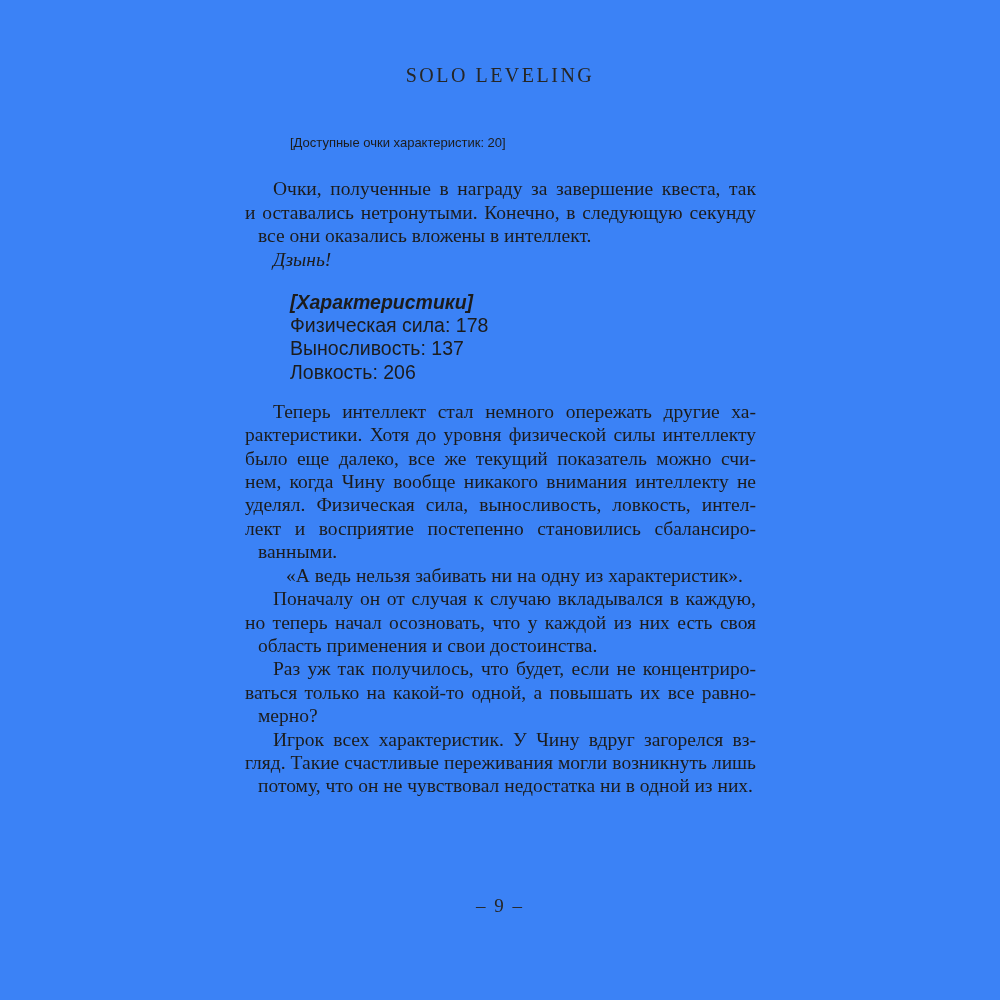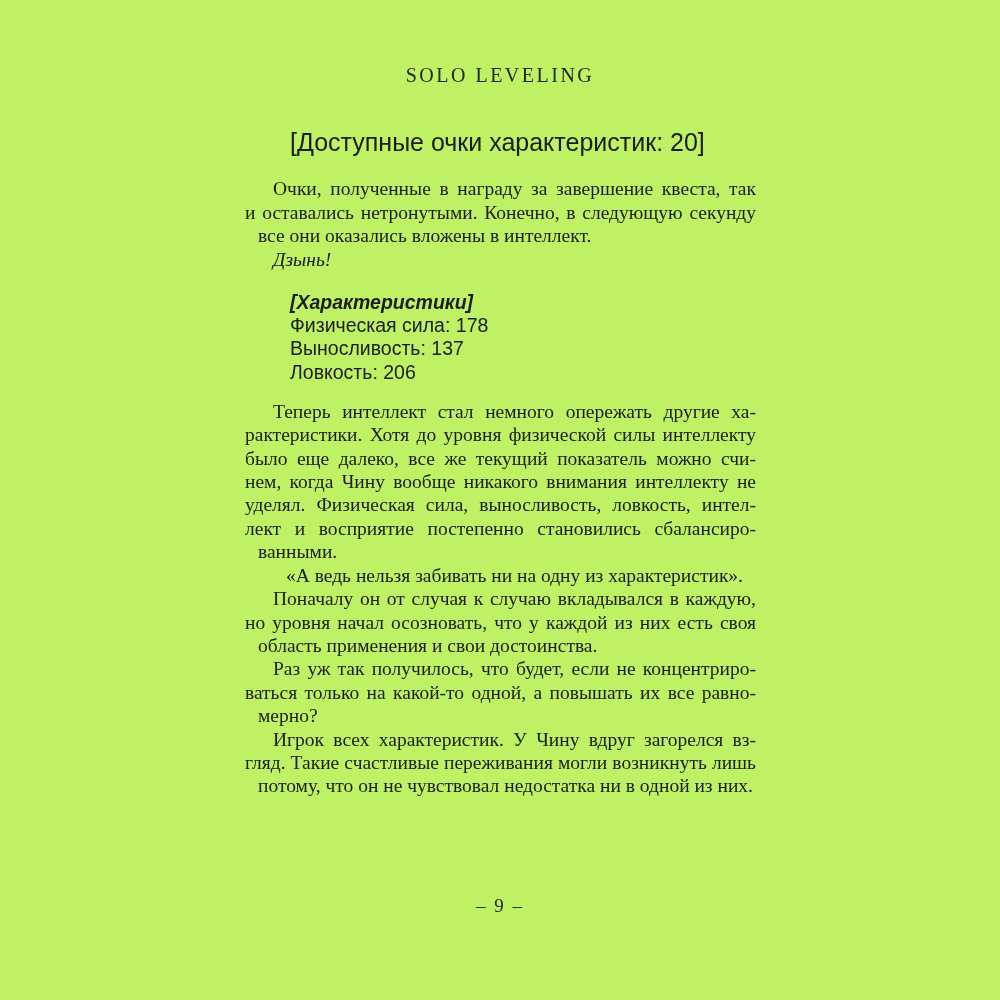--- a/index.html
+++ b/index.html
@@ -4,21 +4,21 @@
 <style>
   html, body {
     margin: 0;
     padding: 0;
     background: #ffffff;
   }
   .page {
     position: relative;
     width: 1000px;
     height: 1000px;
-    background: #bef264;
+    background: #3b82f6;
     color: #1c1c1c;
     overflow: hidden;
   }
   .running-header {
     position: absolute;
     top: 64px;
     left: 0;
     width: 1000px;
     text-align: center;
     font-family: "Liberation Serif", serif;
@@ -32,21 +32,21 @@
     left: 245px;
     width: 511px;
     font-family: "Liberation Serif", serif;
     font-size: 19.5px;
     line-height: 23.4px;
     color: #1c1c1c;
   }
   
   .block-system {
     font-family: "Liberation Sans", sans-serif;
-    font-size: 25px;
+    font-size: 13px;
     line-height: 23.4px;
     margin-left: 45px;
     font-weight: 500;
   }
   .block-stats {
     font-family: "Liberation Sans", sans-serif;
     font-size: 19.5px;
     line-height: 23.2px;
     margin-left: 45px;
     margin-top: 20px;
@@ -113,21 +113,21 @@
         <div class="line">нем, когда Чину вообще никакого внимания интеллекту не</div>
         <div class="line">уделял. Физическая сила, выносливость, ловкость, интел-</div>
         <div class="line">лект и восприятие постепенно становились сбалансиро-</div>
         <div class="line last">ванными.</div>
       </div>
       <div class="para">
         <div class="line indent last">«А ведь нельзя забивать ни на одну из характеристик».</div>
       </div>
       <div class="para">
         <div class="line indent">Поначалу он от случая к случаю вкладывался в каждую,</div>
-        <div class="line">но уровня начал осозновать, что у каждой из них есть своя</div>
+        <div class="line">но теперь начал осозновать, что у каждой из них есть своя</div>
         <div class="line last">область применения и свои достоинства.</div>
       </div>
       <div class="para">
         <div class="line indent">Раз уж так получилось, что будет, если не концентриро-</div>
         <div class="line">ваться только на какой-то одной, а повышать их все равно-</div>
         <div class="line last">мерно?</div>
       </div>
       <div class="para">
         <div class="line indent">Игрок всех характеристик. У Чину вдруг загорелся вз-</div>
         <div class="line">гляд. Такие счастливые переживания могли возникнуть лишь</div>

